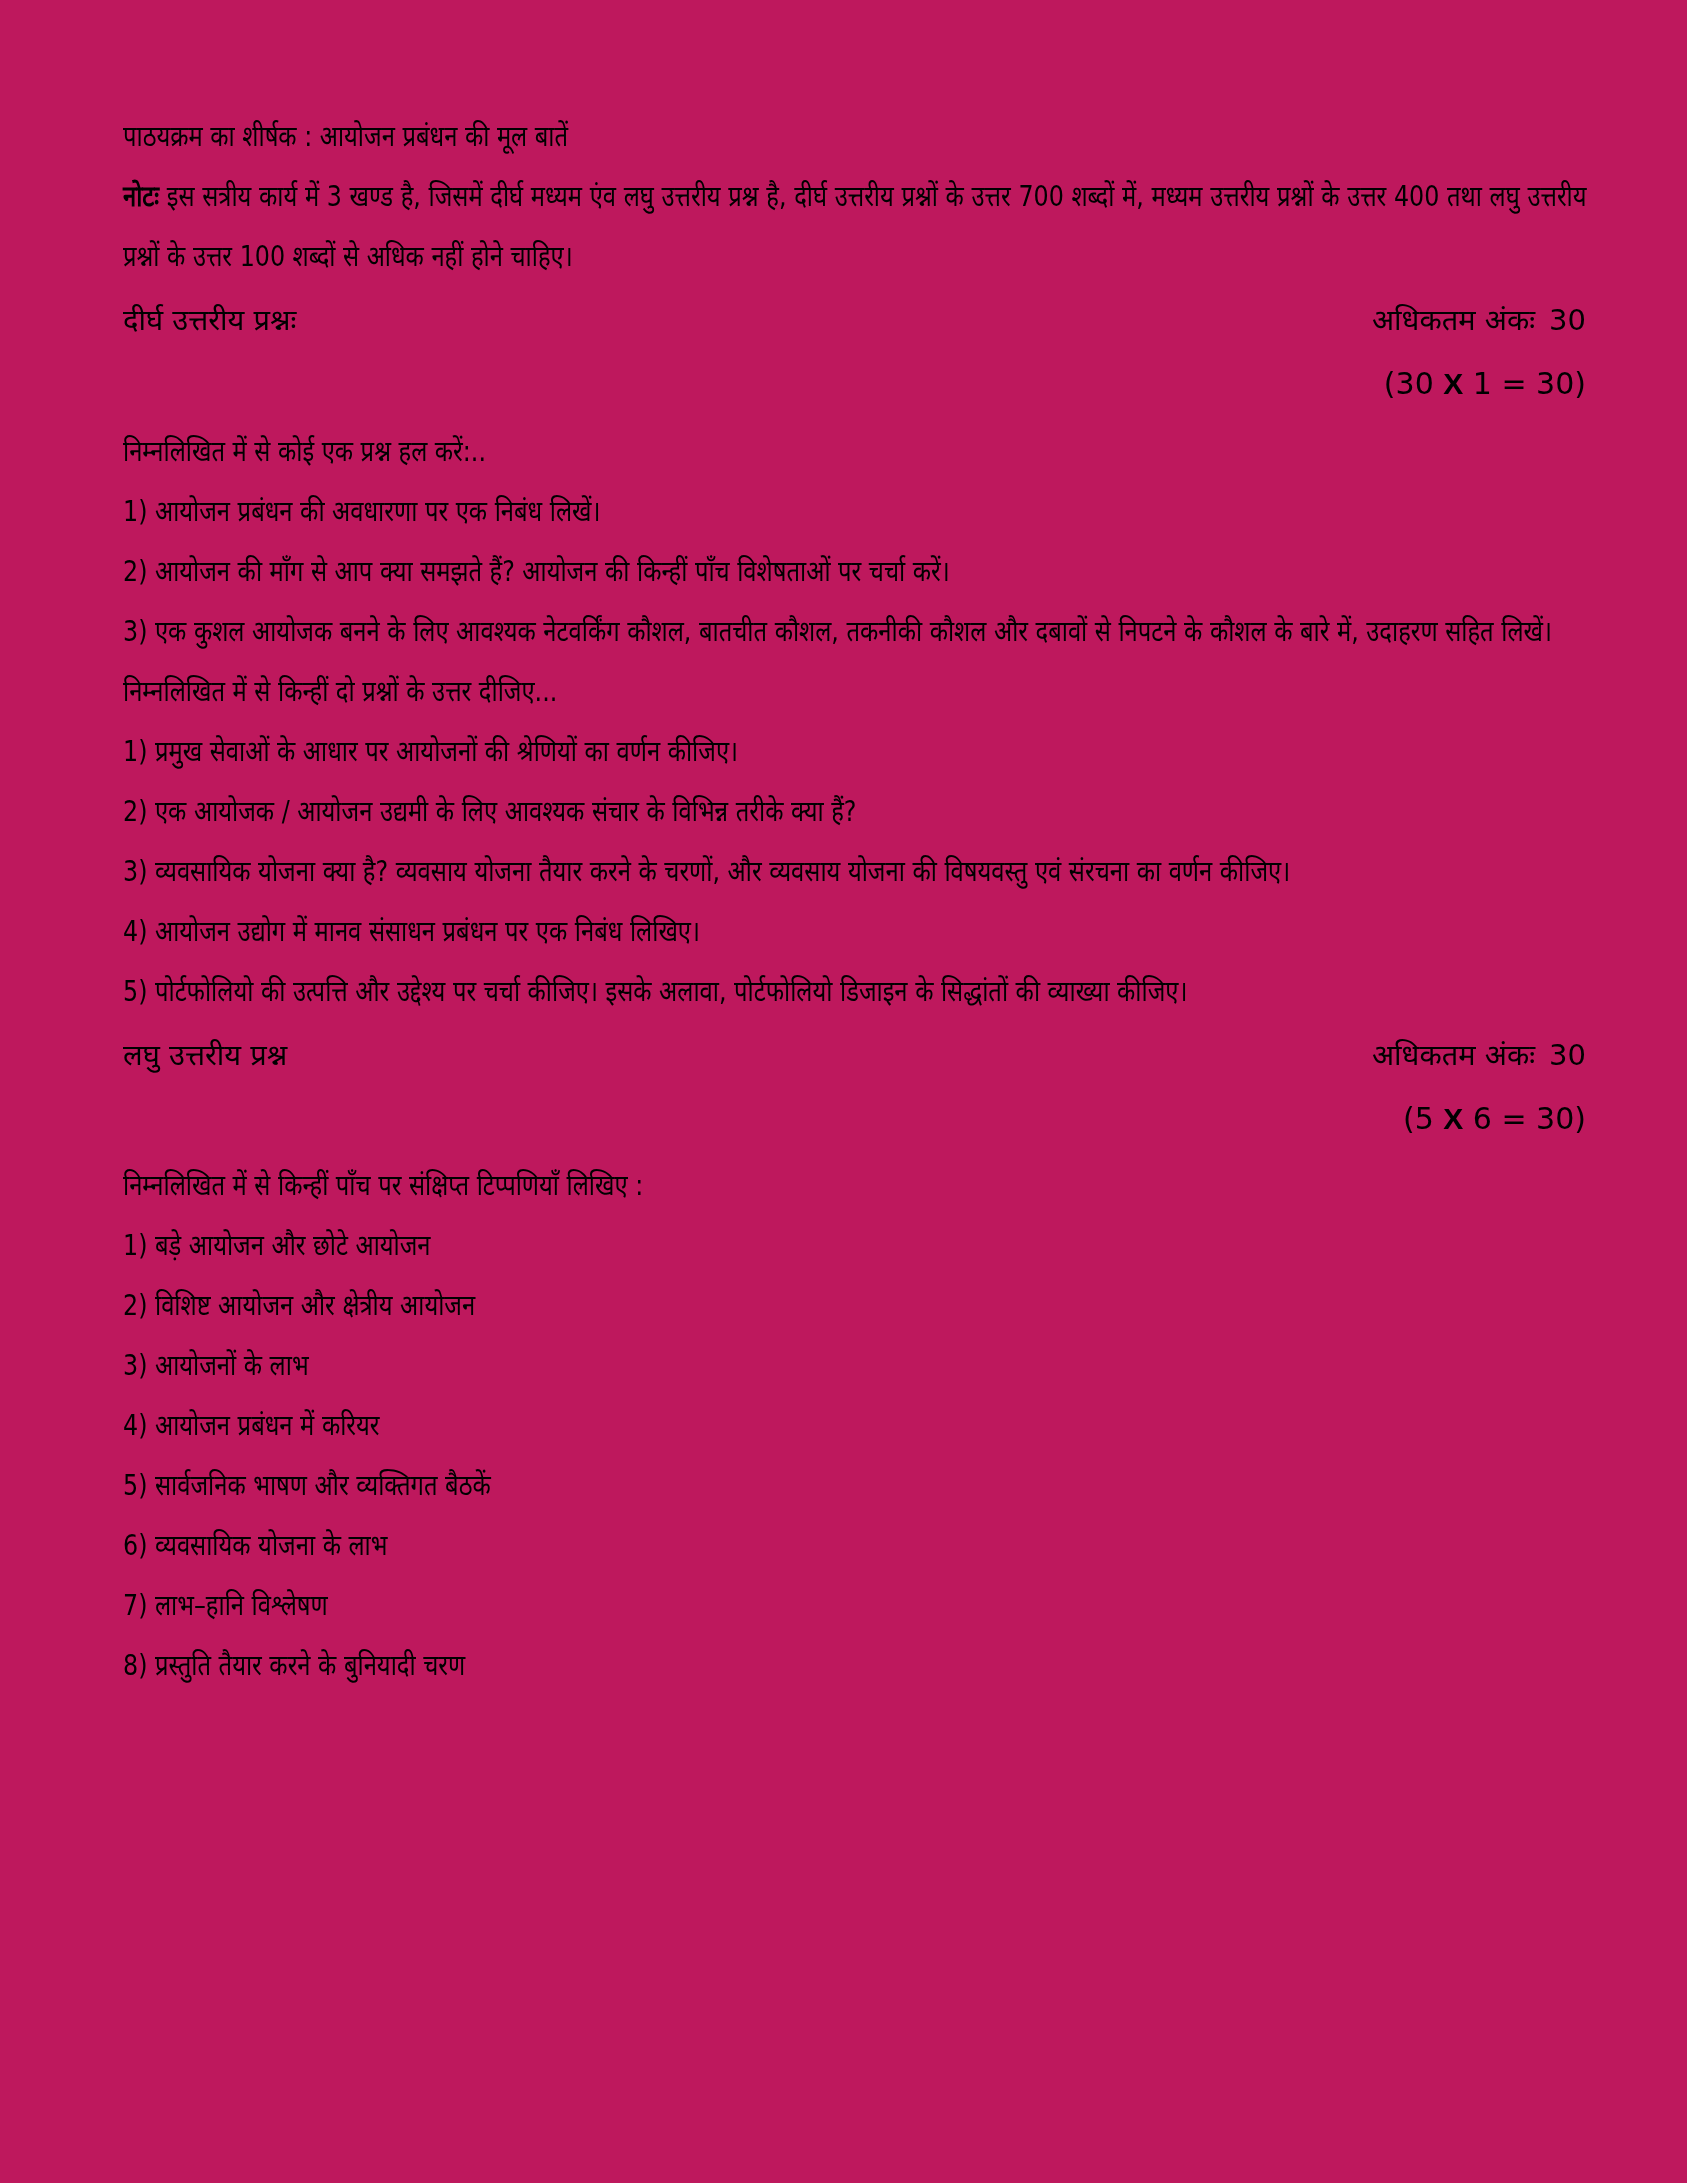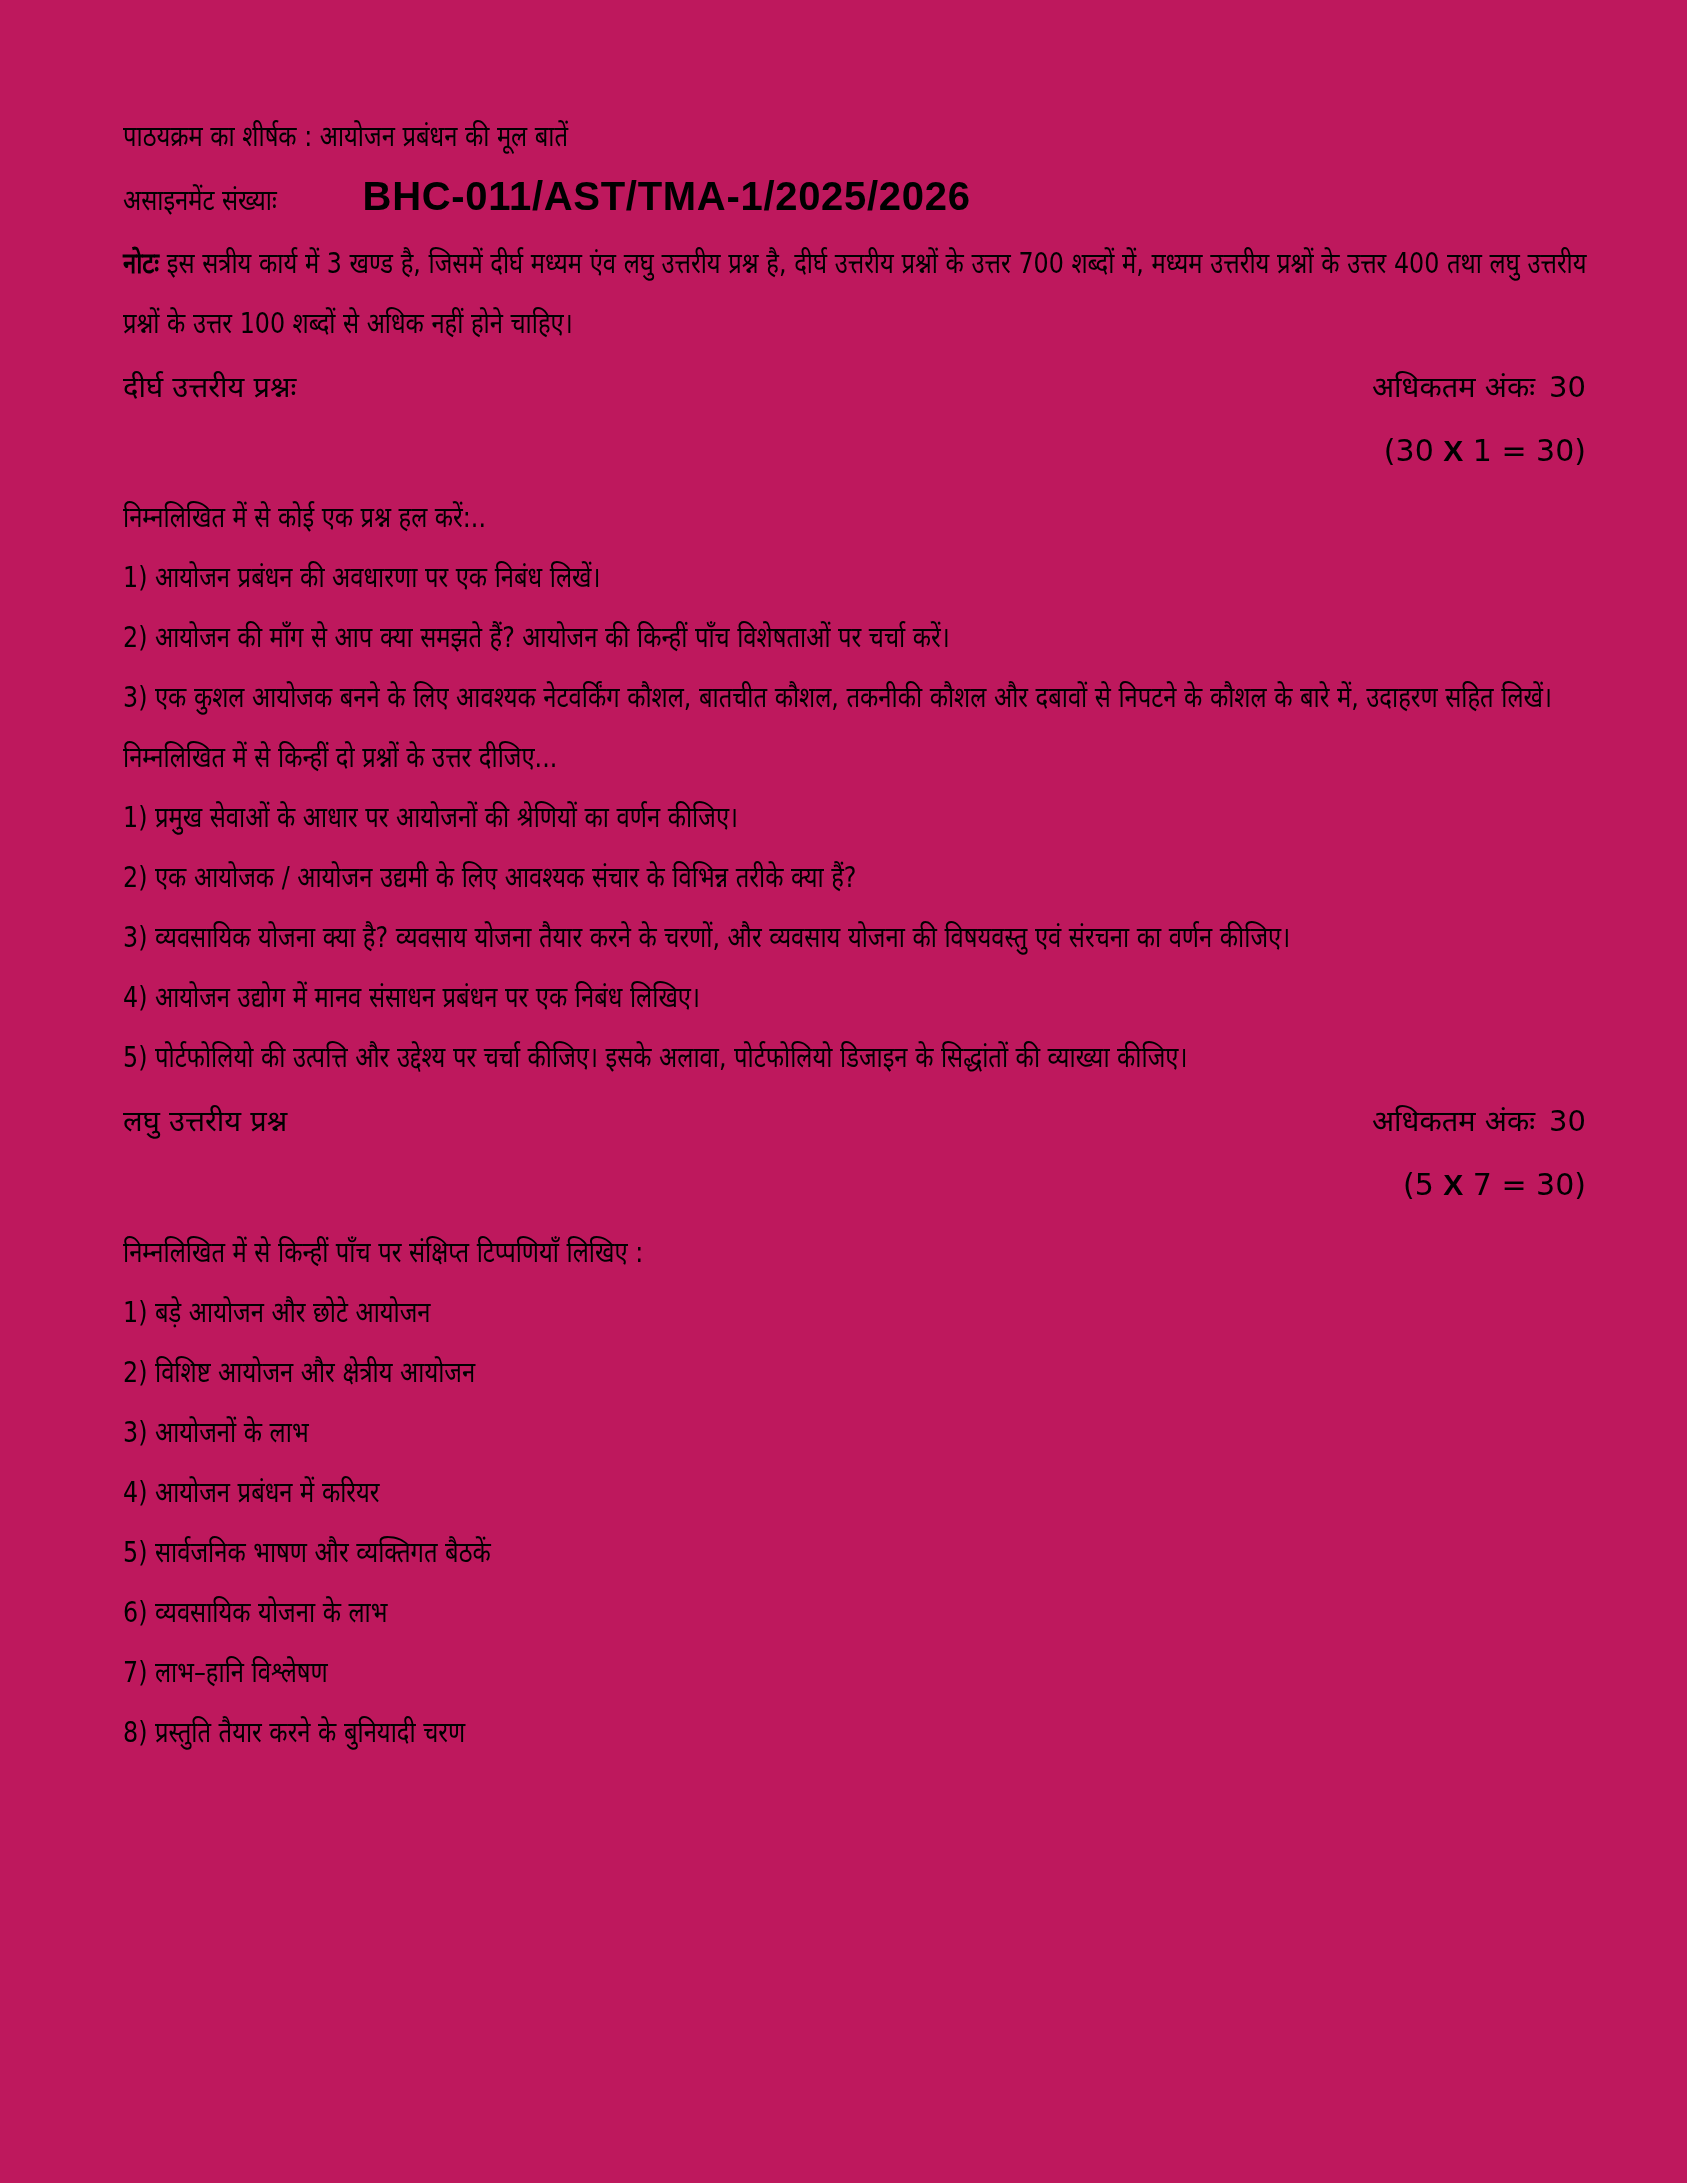--- a/index.html
+++ b/index.html
@@ -52,23 +52,20 @@
   }
   .q { margin: 0; }
 </style>
 </head>
 <body>
 
 <div class="page">
 
   <div class="cond title-line">पाठयक्रम का शीर्षक : आयोजन प्रबंधन की मूल बातें</div>
 
-  <div class="assign-line">
-    <span class="cond" style="display:inline-block;width:auto;">असाइनमेंट संख्याः</span><span class="assign-code">BHC-011/AST/TMA-1/2025/2026</span>
-  </div>
 
   <div class="cond just">
     <span class="note-label">नोटः</span>
     <span>इस सत्रीय कार्य में 3 खण्ड है, जिसमें दीर्घ मध्यम एंव लघु उत्तरीय प्रश्न है, दीर्घ उत्तरीय प्रश्नों के उत्तर 700 शब्दों में, मध्यम उत्तरीय प्रश्नों के उत्तर 400 तथा लघु उत्तरीय प्रश्नों के उत्तर 100 शब्दों से अधिक नहीं होने चाहिए।</span>
   </div>
 
   <div class="hdr-row">
     <span>दीर्घ उत्तरीय प्रश्नः</span>
     <span>
       <span>अधिकतम अंकः</span><span class="marks-value">30</span>
@@ -89,21 +86,21 @@
   <div class="cond just q">4) आयोजन उद्योग में मानव संसाधन प्रबंधन पर एक निबंध लिखिए।</div>
   <div class="cond just q">5) पोर्टफोलियो की उत्पत्ति और उद्देश्य पर चर्चा कीजिए। इसके अलावा, पोर्टफोलियो डिजाइन के सिद्धांतों की व्याख्या कीजिए।</div>
 
   <div class="hdr-row">
     <span>लघु उत्तरीय प्रश्न</span>
     <span>
       <span>अधिकतम अंकः</span><span class="marks-value">30</span>
     </span>
   </div>
   <div class="formula-line">
-    <span>(5 </span><span class="formula-x">X</span><span> 7 = 30)</span>
+    <span>(5 </span><span class="formula-x">X</span><span> 6 = 30)</span>
   </div>
   <div class="cond">निम्नलिखित में से किन्हीं पाँच पर संक्षिप्त टिप्पणियाँ लिखिए :</div>
   <div class="cond just q">1) बड़े आयोजन और छोटे आयोजन</div>
   <div class="cond just q">2) विशिष्ट आयोजन और क्षेत्रीय आयोजन</div>
   <div class="cond just q">3) आयोजनों के लाभ</div>
   <div class="cond just q">4) आयोजन प्रबंधन में करियर</div>
   <div class="cond just q">5) सार्वजनिक भाषण और व्यक्तिगत बैठकें</div>
   <div class="cond just q">6) व्यवसायिक योजना के लाभ</div>
   <div class="cond just q">7) लाभ–हानि विश्लेषण</div>
   <div class="cond just q">8) प्रस्तुति तैयार करने के बुनियादी चरण</div>

